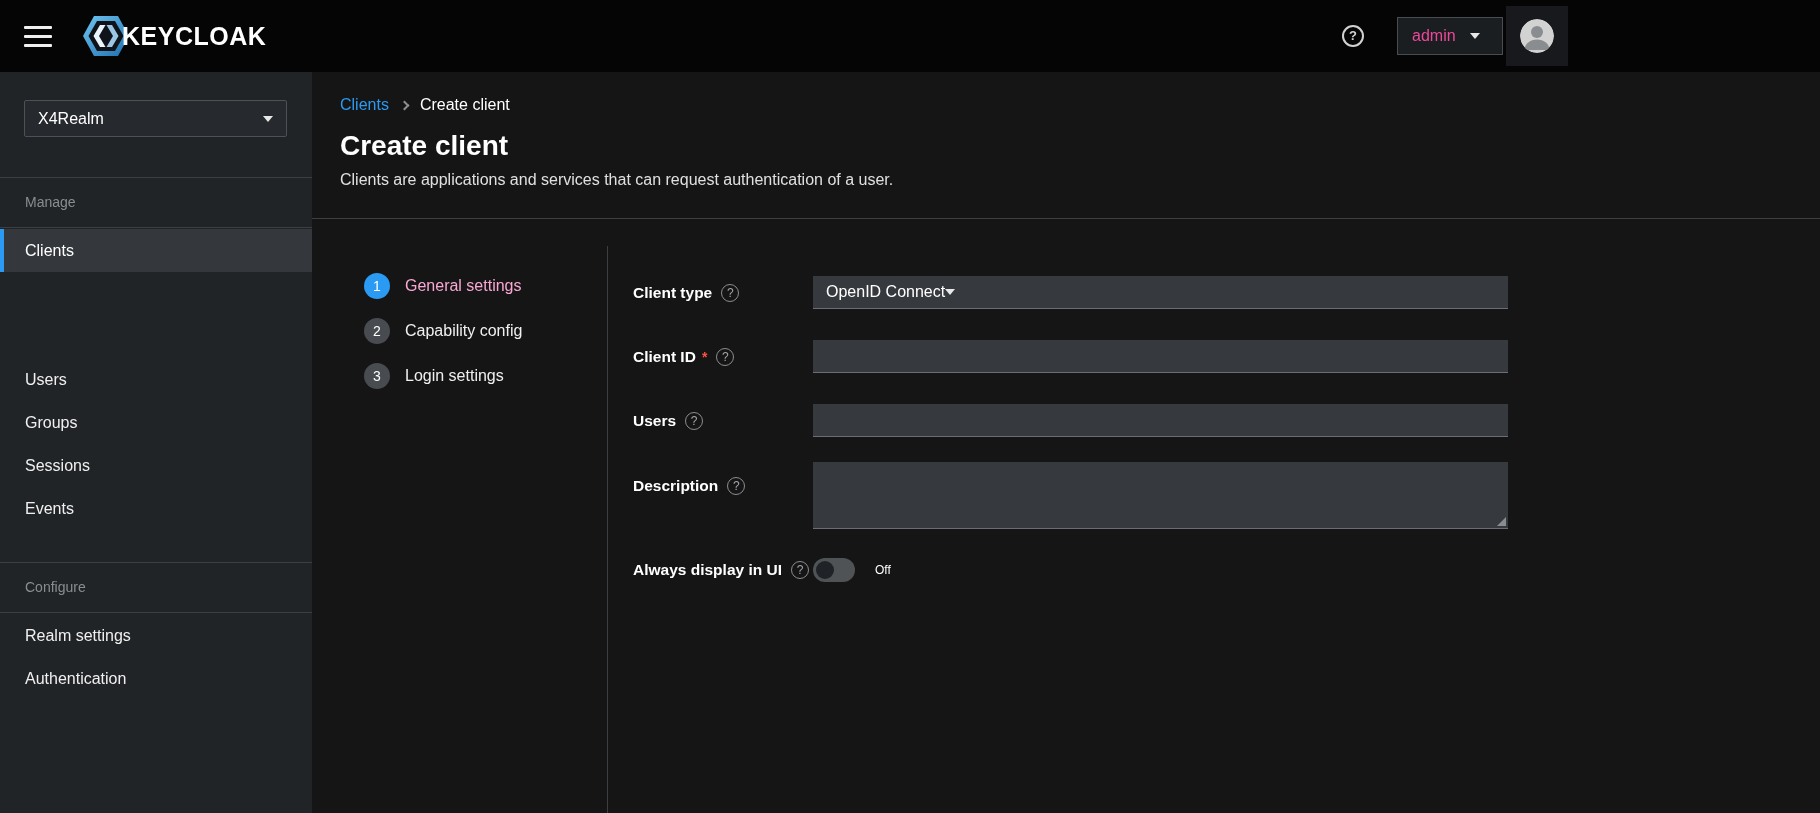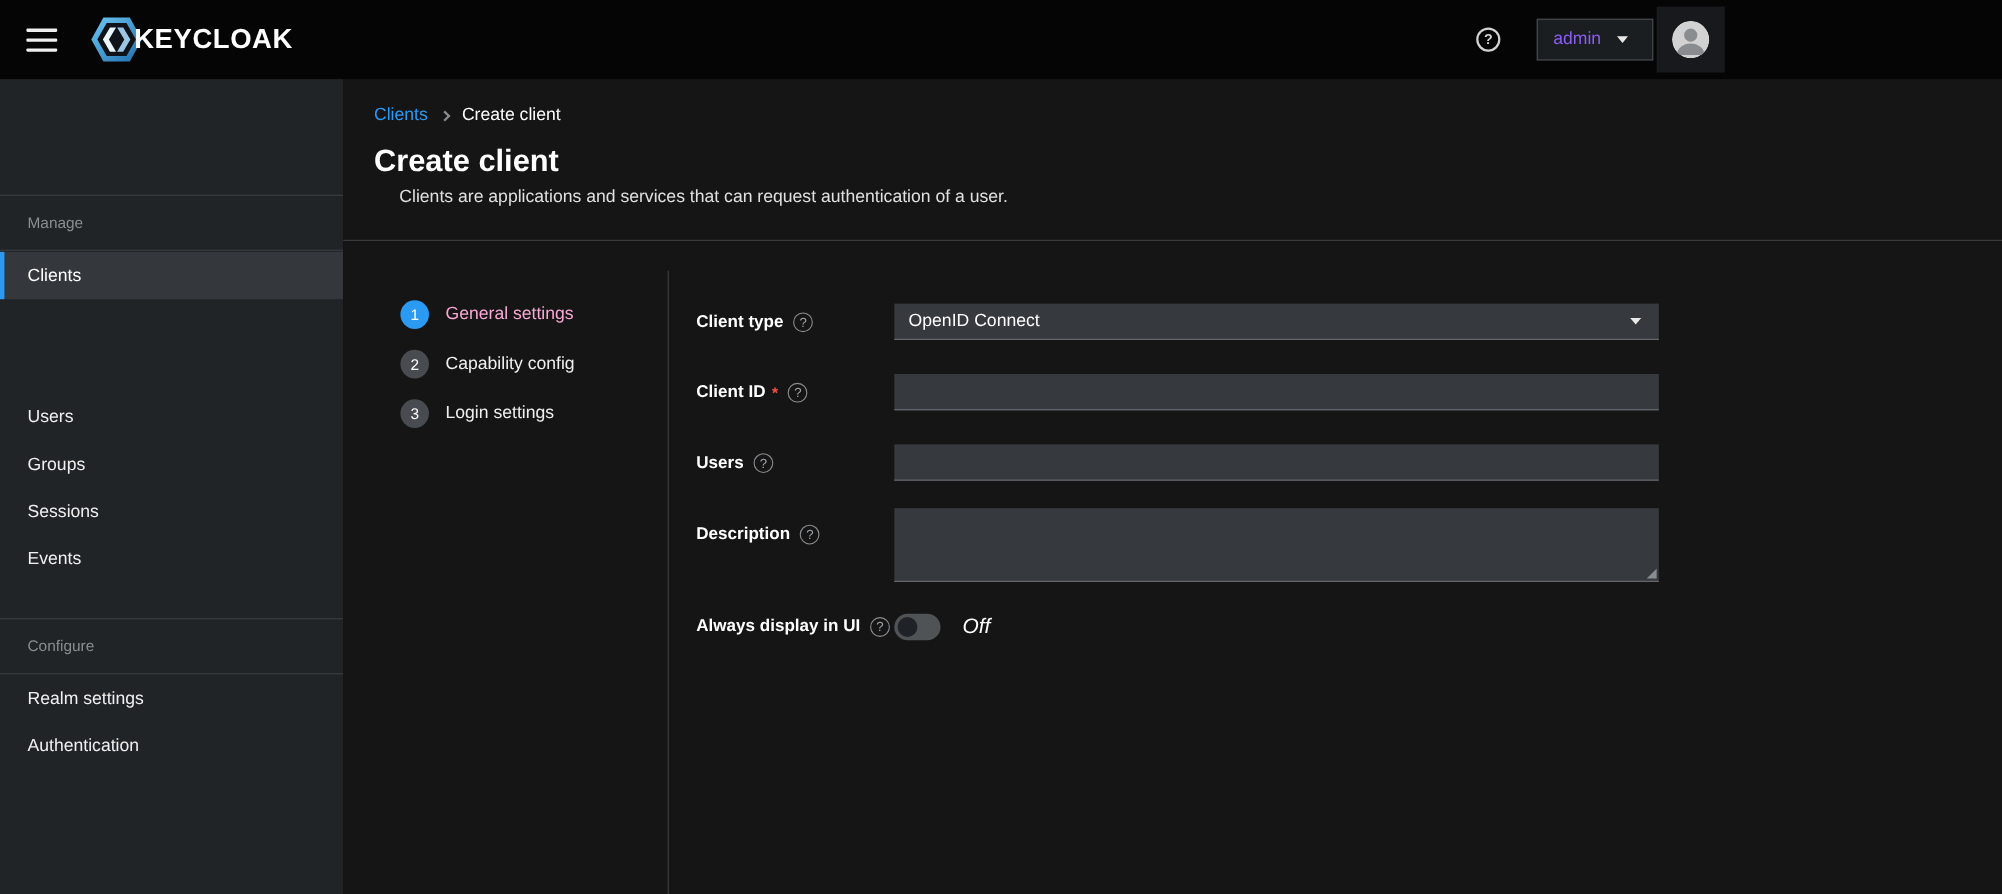--- a/index.html
+++ b/index.html
@@ -31,21 +31,21 @@
   .help-btn {
     position: absolute; left: 1342px; top: 25px; width: 22px; height: 22px;
     border: 2px solid #d2d2d2; border-radius: 50%; background: none; color: #d2d2d2;
     font-size: 13px; font-weight: 700; line-height: 18px; text-align: center; cursor: pointer;
     font-family: "Liberation Sans", sans-serif;
   }
   .user-dropdown {
     position: absolute; left: 1397px; top: 17px; height: 38px; min-width: 106px;
     background: #1b1e21; border: 1px solid #4a4d50;
     display: flex; align-items: center; gap: 14px; padding: 0 14px;
-    color: #8b5cf6; font-size: 16px; cursor: pointer; font-family: "Liberation Sans", sans-serif;
+    color: #ec4899; font-size: 16px; cursor: pointer; font-family: "Liberation Sans", sans-serif;
   }
   .avatar-zone {
     position: absolute; left: 1506px; top: 6px; width: 62px; height: 60px;
     background: #17191c; display: flex; align-items: center; justify-content: center;
   }
   .avatar { width: 34px; height: 34px; border-radius: 50%; overflow: hidden; cursor: pointer; }
 
   .caret-down {
     width: 0; height: 0;
     border-left: 5px solid transparent; border-right: 5px solid transparent;
@@ -78,21 +78,21 @@
   
   .main { position: absolute; left: 312px; top: 72px; width: 1508px; height: 741px; background: #151515; }
   .breadcrumb { position: absolute; left: 28px; top: 24px; display: flex; align-items: center; gap: 12px; font-size: 16px; }
   .breadcrumb-link { color: #2b9af3; cursor: pointer; }
   .breadcrumb-sep {
     width: 7px; height: 7px; border-top: 2px solid #8a8d90; border-right: 2px solid #8a8d90;
     transform: rotate(45deg); margin-top: 1px;
   }
   .breadcrumb-current { color: #ffffff; }
   .page-title { position: absolute; left: 28px; top: 58px; font-size: 28px; font-weight: 600; color: #ffffff; }
-  .page-desc { position: absolute; left: 28px; top: 99px; font-size: 16px; color: #e0e0e0; margin-left: 23px; }
+  .page-desc { position: absolute; left: 28px; top: 99px; font-size: 16px; color: #e0e0e0; }
   .main-rule { position: absolute; left: 0; top: 146px; width: 1508px; height: 1px; background: #3c3f42; }
   .v-rule { position: absolute; left: 295px; top: 174px; bottom: 0; width: 1px; background: #3c3f42; }
 
   
   .wstep { position: absolute; left: 52px; height: 26px; display: flex; align-items: center; gap: 15px; cursor: pointer; }
   .step-circle {
     width: 26px; height: 26px; border-radius: 50%;
     display: flex; align-items: center; justify-content: center;
     font-size: 14px; color: #ffffff; background: #484b4f; flex: 0 0 auto;
   }
@@ -109,21 +109,21 @@
   .required { color: #fe5142; font-size: 14px; margin-left: -3px; }
   .qicon {
     width: 18px; height: 18px; border: 1px solid #8a8d90; border-radius: 50%;
     color: #a2a5a8; font-size: 12px; line-height: 16px; text-align: center;
     display: inline-block; font-weight: 400; cursor: pointer; background: none;
     font-family: "Liberation Sans", sans-serif;
   }
   .fcontrol { position: absolute; left: 501px; width: 695px; }
   .pf-select {
     height: 33px; background: #36393e; border: none; border-bottom: 1px solid #6a6e73;
-    display: flex; align-items: center; justify-content: space-between;
+    display: flex; align-items: center; 
     padding: 0 16px 0 13px; font-size: 16px; color: #ffffff; cursor: pointer; width: 100%;
   }
   .pf-input {
     height: 33px; width: 100%; background: #36393e; border: none; border-bottom: 1px solid #6a6e73;
     color: #ffffff; font-size: 16px; padding: 0 12px; font-family: "Liberation Sans", sans-serif;
   }
   .pf-textarea {
     width: 100%; height: 67px; background: #36393e; border: none; border-bottom: 1px solid #6a6e73;
     color: #ffffff; font-size: 16px; padding: 6px 12px; resize: none; display: block;
     font-family: "Liberation Sans", sans-serif;
@@ -136,21 +136,21 @@
   }
   .switch-row { position: absolute; left: 501px; display: flex; align-items: center; gap: 20px; }
   .switch {
     position: relative; width: 42px; height: 24px; border-radius: 12px;
     background: #4f5356; cursor: pointer; flex: 0 0 auto;
   }
   .switch .knob {
     position: absolute; left: 3px; top: 3px; width: 18px; height: 18px;
     border-radius: 50%; background: #1f2226;
   }
-  .switch-state { font-size: 19px; color: #ffffff; font-style: italic; }
+  .switch-state { font-size: 12px; color: #ffffff; }
 </style>
 </head>
 <body>
 
 <header class="masthead">
   <button class="hamburger">
     <span></span>
       <span></span>
       <span></span>
   </button>
@@ -183,20 +183,24 @@
       <svg width="34" height="34" viewBox="0 0 34 34">
         <circle cx="17" cy="17" r="17" fill="#d2d2d2"></circle>
         <circle cx="17" cy="13" r="6" fill="#8a8d90"></circle>
         <path d="M4.5 31 a12.5 10.5 0 0 1 25 0 z" fill="#8a8d90"></path>
       </svg>
     </div>
   </div>
 </header>
 
 <nav class="sidebar">
+  <div class="realm-selector">
+    <span>X4Realm</span>
+    <span class="caret-down"></span>
+  </div>
 
   <div class="side-rule" style="top:105px"></div>
   <div class="group-label" style="top:122px">Manage</div>
   <div class="side-rule" style="top:155px"></div>
 
   <div class="nav-item active" style="top:157px">Clients</div>
   <div class="nav-item" style="top:286px">Users</div>
   <div class="nav-item" style="top:329px">Groups</div>
   <div class="nav-item" style="top:415px">Events</div>
   <div class="nav-item" style="top:372px">Sessions</div>

